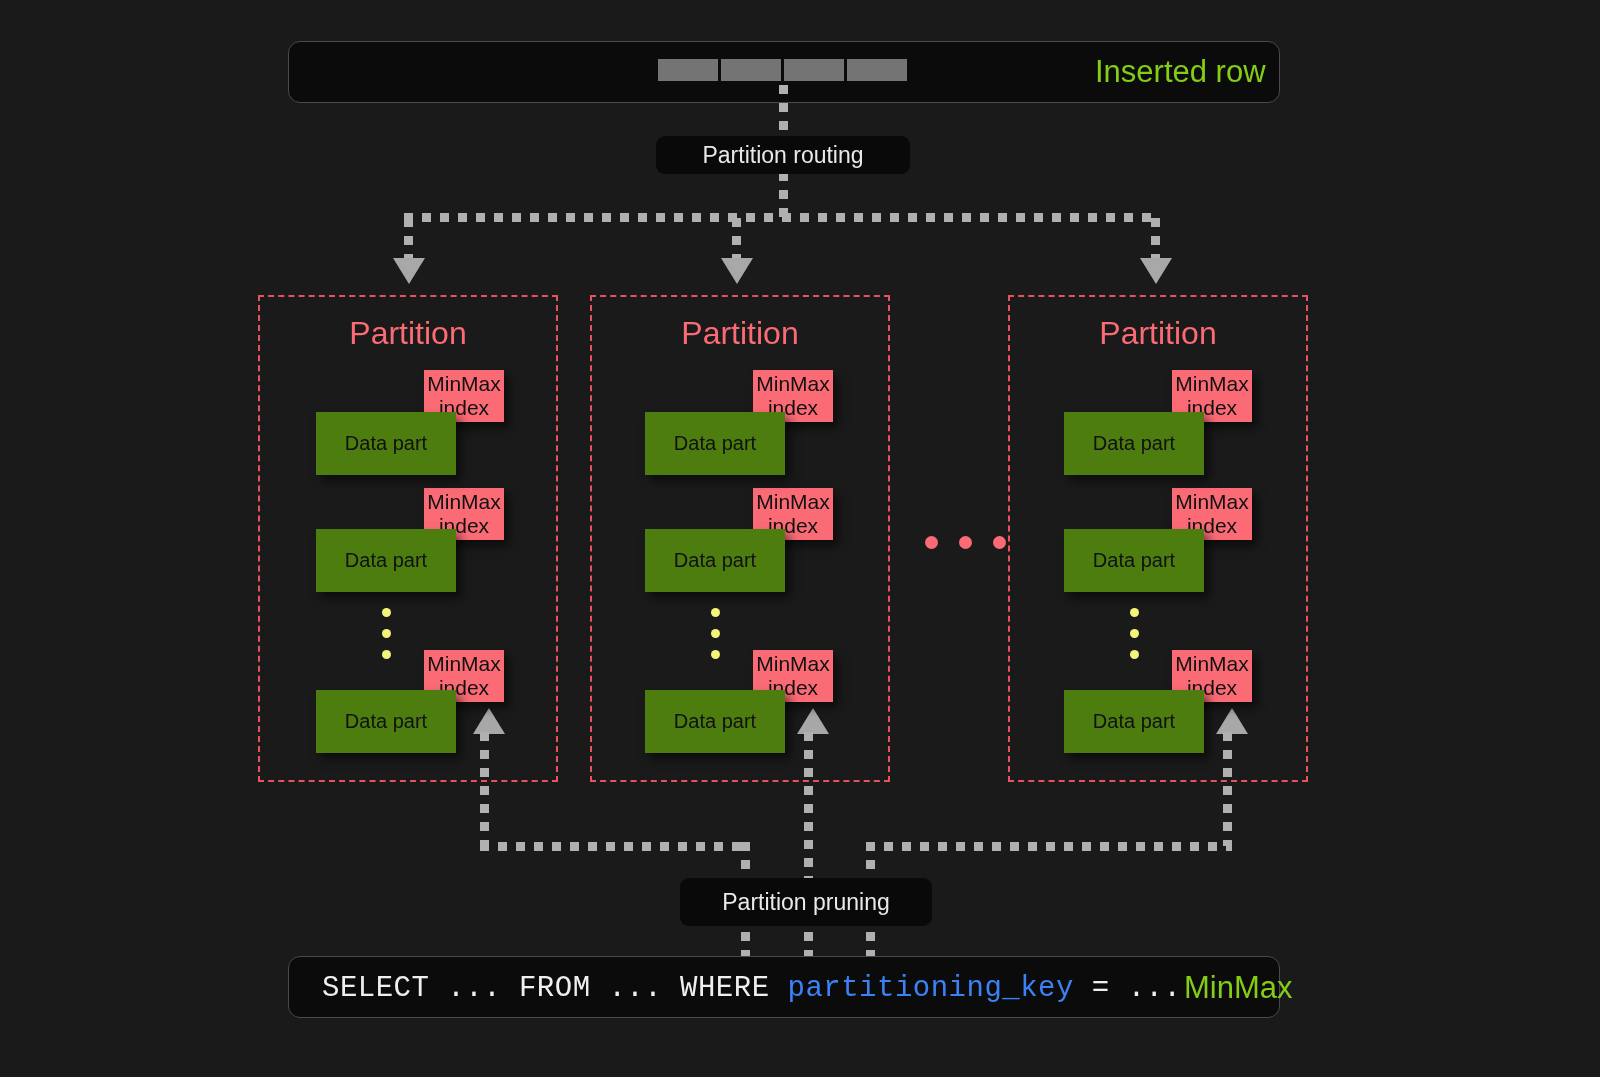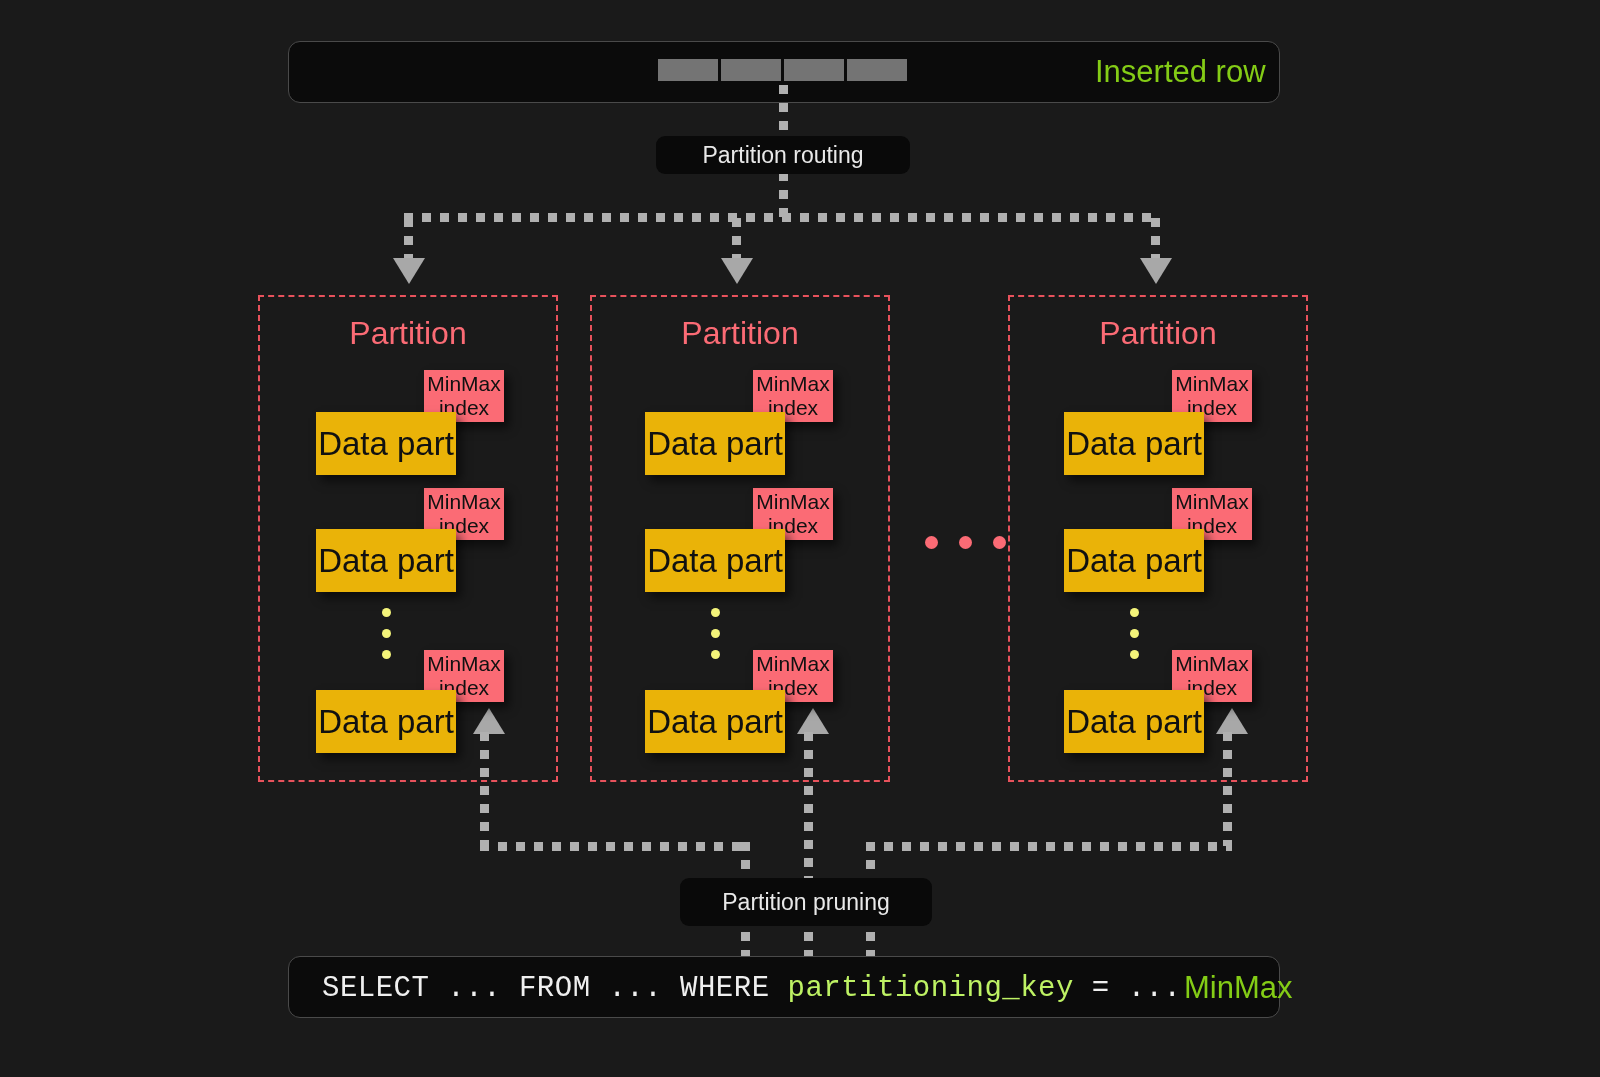--- a/index.html
+++ b/index.html
@@ -62,44 +62,44 @@
 
   
   .query-code {
     position: absolute;
     font-family: "Liberation Mono", "DejaVu Sans Mono", monospace;
     font-size: 29px;
     color: #efefef;
     white-space: pre;
     letter-spacing: 0.5px;
   }
-  .query-code .kw-red { color: #bef264; }
+  .query-code .kw-red { color: #3b82f6; }
 
   
   .partition {
     position: absolute;
     border: 2px dashed #e8525c;
     box-sizing: border-box;
   }
   .partition-title {
     position: absolute;
     top: 18px;
     left: 0;
     right: 0;
     text-align: center;
     color: #fb6b75;
     font-size: 32px;
   }
 
   
   .data-part {
     position: absolute;
-    background: #eab308;
+    background: #4d7c0f;
     color: #111;
-    font-size: 33px;
+    font-size: 20px;
     display: flex;
     align-items: center;
     justify-content: center;
     box-shadow: 5px 6px 9px rgba(0,0,0,0.55);
     z-index: 3;
   }
   .minmax {
     position: absolute;
     background: #fb6b75;
     color: #111;

